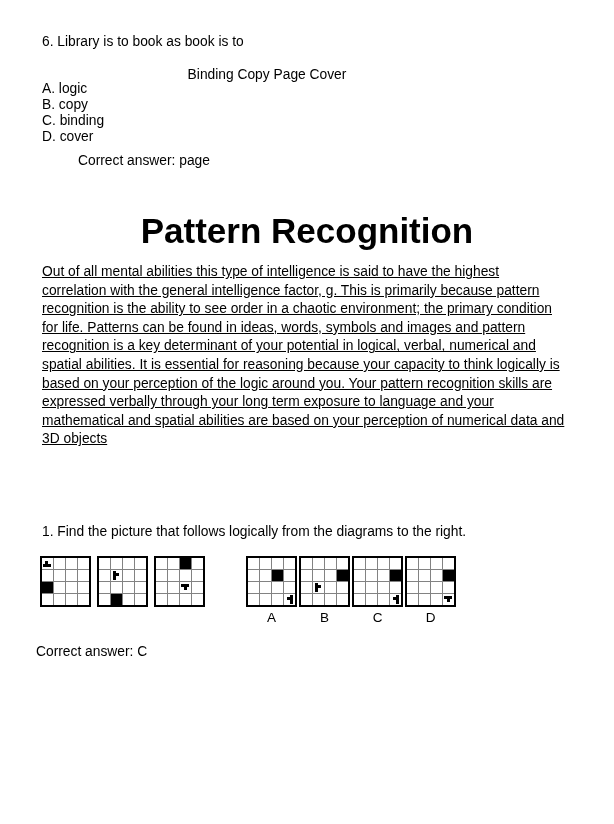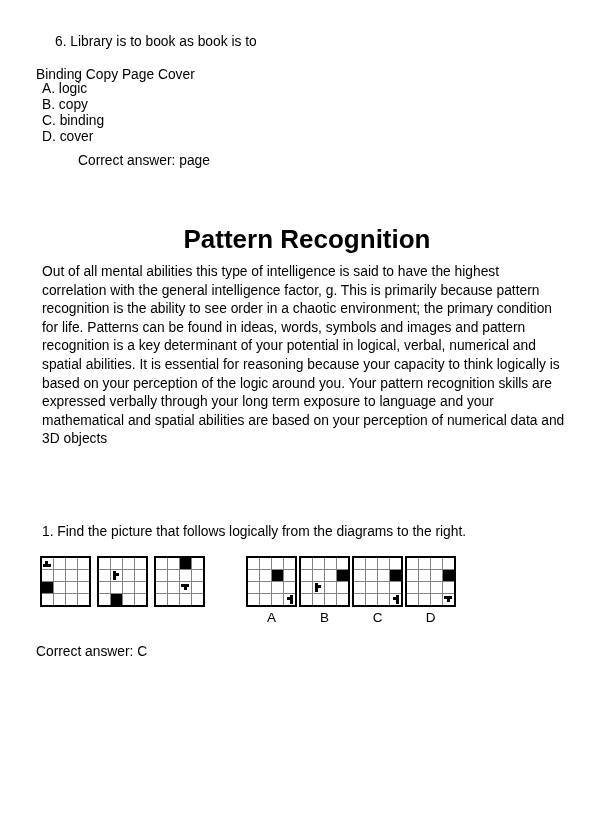--- a/index.html
+++ b/index.html
@@ -5,33 +5,33 @@
   html,body{margin:0;padding:0;background:#fff;}
   .page{
     position:relative;
     width:614px;height:824px;
     background:#ffffff;
     font-family:"Liberation Sans", sans-serif;
     color:#000;
     overflow:hidden;
   }
   .txt{position:absolute;font-size:13.8px;line-height:16px;white-space:pre;}
-  .centered{left:0;width:534px;text-align:left;padding-left:36px;}
-  .q6-prompt{top:34px;left:55px;}
+  .centered{left:0;width:534px;text-align:center;}
+  .q6-prompt{top:34px;left:42px;}
   .word-bank{top:67px;}
   .q6-options{position:absolute;top:81px;left:42px;font-size:13.8px;line-height:16px;}
   .q6-correct{top:153px;left:42px;margin-left:36px;}
   .section-title{
-    position:absolute;top:223px;left:0;width:614px;
+    position:absolute;top:215px;left:0;width:614px;
     margin:0;text-align:center;
-    font-size:26px;font-weight:bold;line-height:32px;
+    font-size:35px;font-weight:bold;line-height:32px;
   }
   .intro{
     position:absolute;top:263px;left:42px;width:560px;margin:0;
-    font-size:13.8px;line-height:18.6px;white-space:pre-line;
+    font-size:13.8px;line-height:18.6px;white-space:pre-line;text-decoration:underline;
   }
   .q1-prompt{top:524px;left:42px;}
   .q1-correct{top:644px;left:36px;}
 
   .seq-row{position:absolute;top:556px;left:40px;display:flex;gap:6px;}
   .opt-row{position:absolute;top:556px;left:246px;display:flex;gap:2px;}
   .opt-col{display:flex;flex-direction:column;align-items:center;}
   .opt-label{font-size:13.5px;line-height:14px;margin-top:4px;}
 
   .pgrid{

